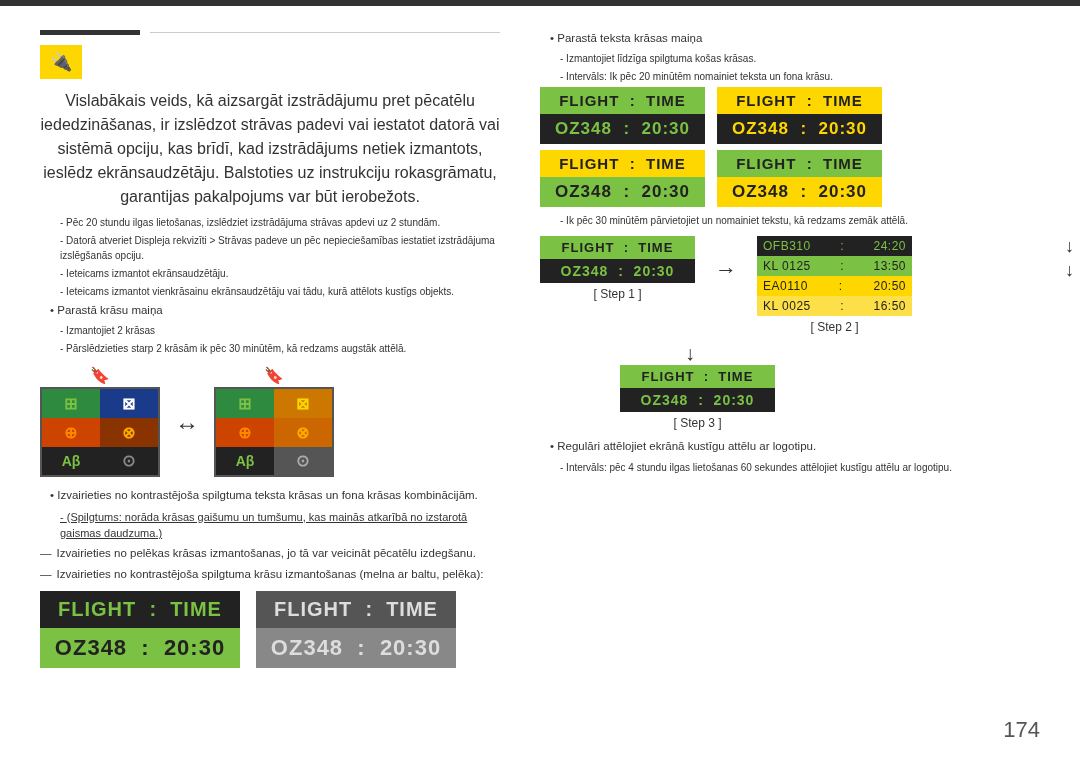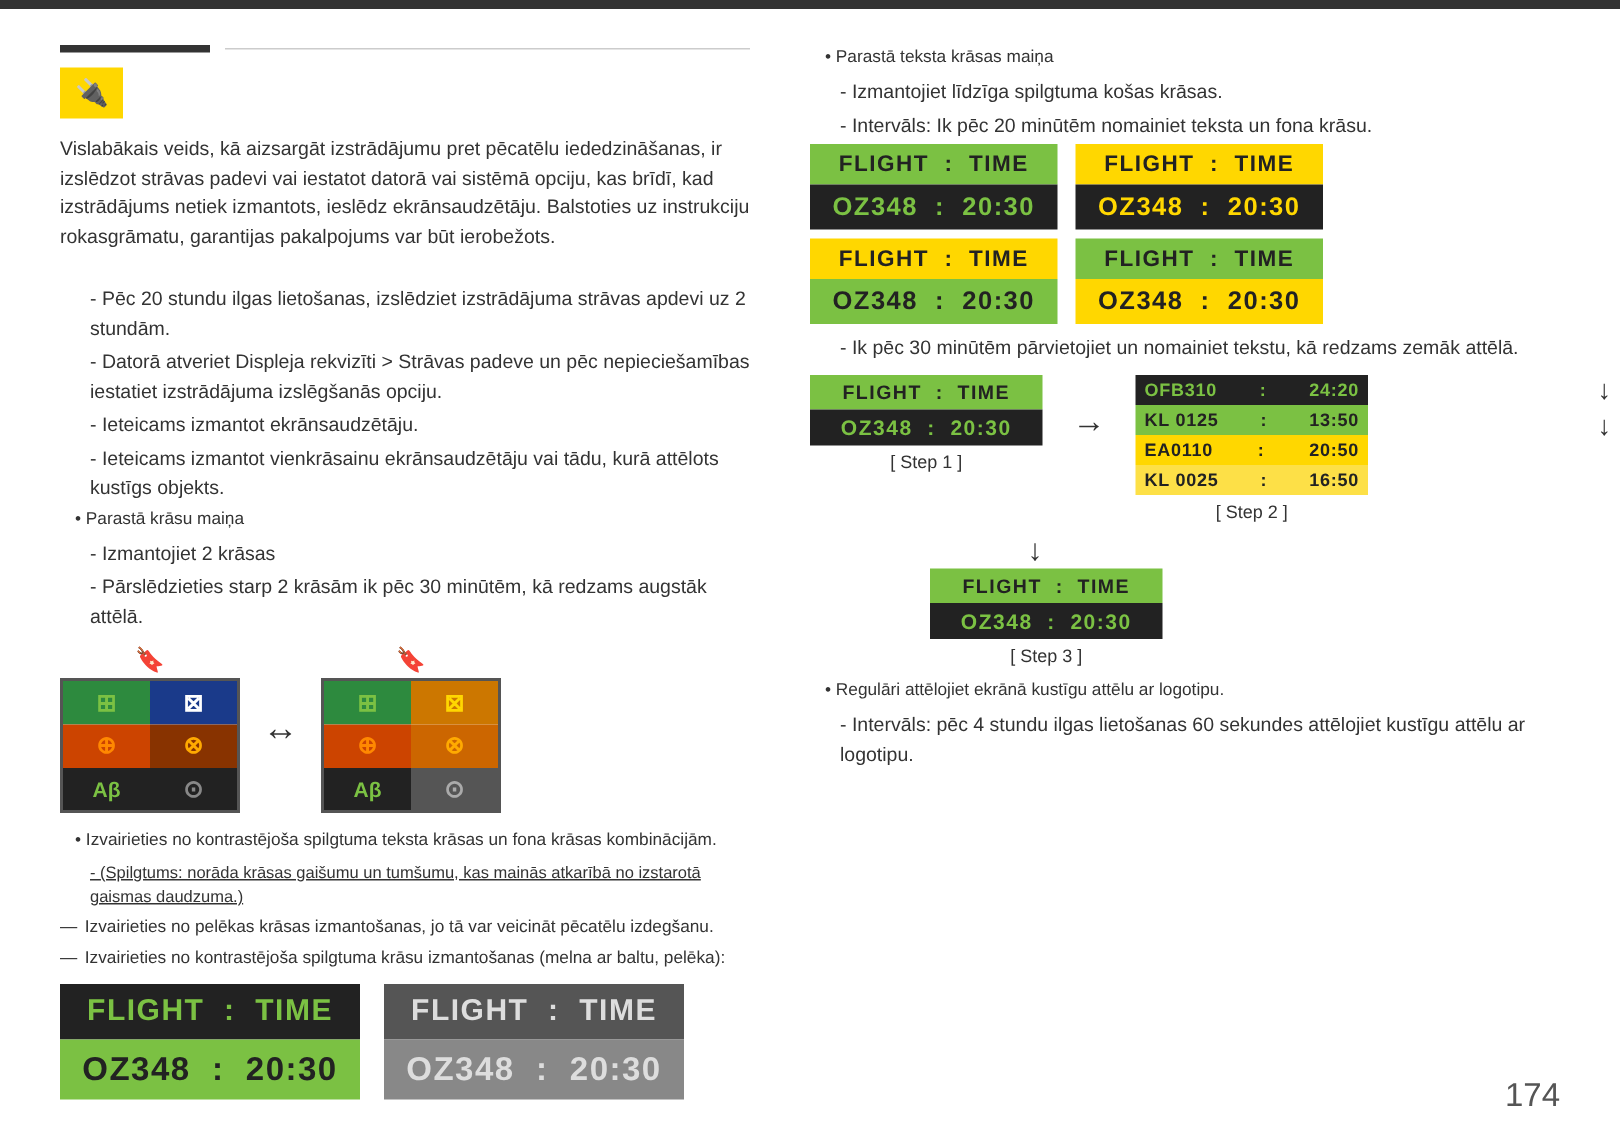--- a/index.html
+++ b/index.html
@@ -71,40 +71,41 @@
       display: inline-block;
       margin-bottom: 10px;
     }
 
     .yellow-box-icon {
       font-size: 18px;
     }
 
     
     .body-text {
-      font-size: 13px;
+      font-size: 16px;
       line-height: 1.5;
       color: #333;
-      margin-bottom: 22px;
+      margin-bottom: 6px;
+      text-align: center;
     }
 
     .bullet-item {
       font-size: 11.5px;
       line-height: 1.5;
       color: #333;
       margin-left: 10px;
       margin-bottom: 4px;
     }
 
     .bullet-item::before {
       content: '• ';
     }
 
     .dash-item {
-      font-size: 13px;
+      font-size: 10px;
       line-height: 1.5;
       color: #333;
       margin-left: 20px;
       margin-bottom: 3px;
     }
 
     .dash-item::before {
       content: '- ';
     }
 
@@ -227,21 +228,21 @@
       font-size: 22px;
       margin-top: 18px;
     }
 
     .multi-row {
       display: flex;
       align-items: center;
       justify-content: space-between;
       padding: 3px 6px;
       font-size: 13px;
-      font-weight: 700;
+      font-weight: 400;
       letter-spacing: 0.5px;
     }
 
     .step3-section {
       display: flex;
       flex-direction: column;
       align-items: center;
       margin-top: 8px;
     }
 

